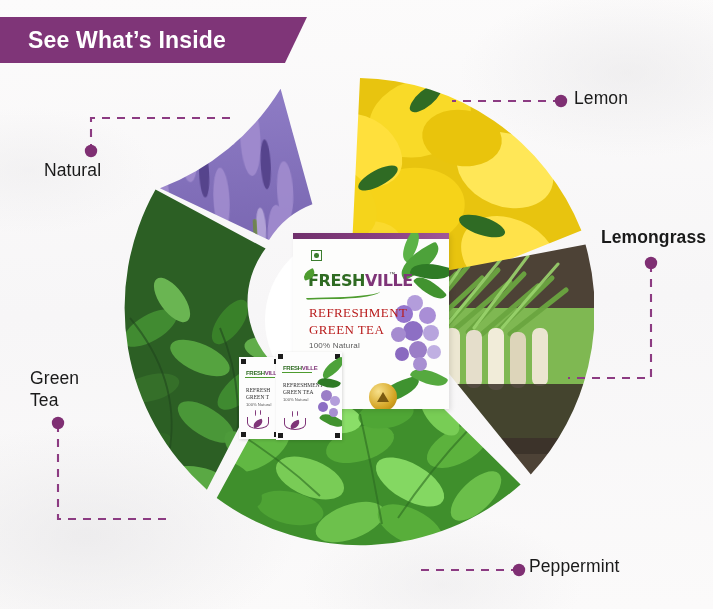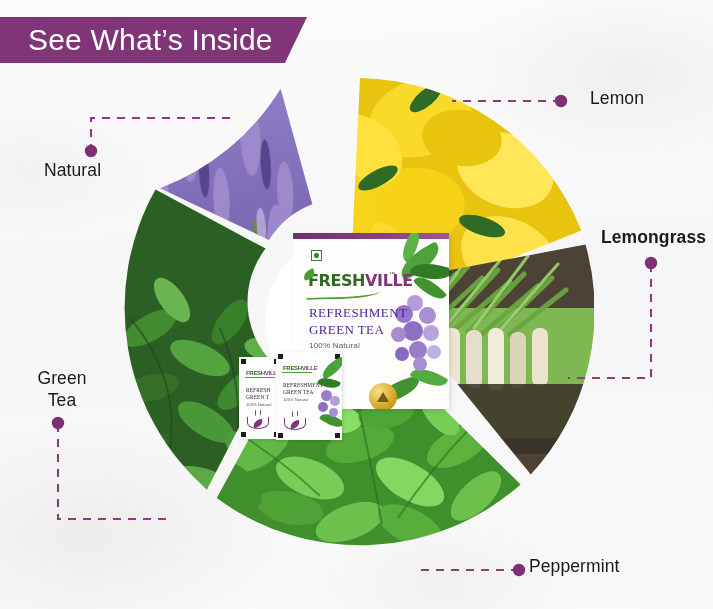--- a/index.html
+++ b/index.html
@@ -28,22 +28,22 @@
     position:absolute; left:-8px; top:17px;
     width:315px; height:46px;
     background:#7f3578;
     clip-path: polygon(0 0, 100% 0, 93% 100%, 0 100%);
     display:flex; align-items:center;
     padding-left:36px;
     z-index:6;
   }
   #banner-title {
     color:#ffffff;
-    font-size:30px;
-    font-weight:normal;
+    font-size:23px;
+    font-weight:bold;
     letter-spacing:.2px;
     white-space:nowrap;
   }
 
   
   #wheel {
     position:absolute;
     left:110px; top:78px;
     width:484px; height:484px;
     z-index:2;
@@ -108,21 +108,21 @@
     border-radius:90% 10% 70% 20%;
     transform:rotate(-22deg);
   }
   #brand-tm{
     position:absolute; left:96px; top:38px;
     font-size:6px; color:#444;
   }
   #prod-name{
     position:absolute; left:16px; top:72px;
     font-family:"Liberation Serif", serif;
-    font-size:13px; color:#4c1d95;
+    font-size:13px; color:#b91c1c;
     line-height:1.28; letter-spacing:.4px;
     white-space:pre-line;
   }
   #prod-natural{
     position:absolute; left:16px; top:108px;
     font-size:8px; color:#5a5a5a;
     letter-spacing:.2px;
   }
   
   .box-leaf{ position:absolute; background:#3e8f31; border-radius:80% 10% 80% 10%; }
@@ -219,23 +219,23 @@
 
   
   #connectors{ position:absolute; inset:0; z-index:7; pointer-events:none; }
   .label{
     position:absolute; z-index:8;
     font-size:17.5px; color:#1a1a1a;
     letter-spacing:.1px; white-space:pre-line;
     line-height:1.25;
   }
   #label-lavender{ left:44px; top:160px; }
-  #label-lemon{   left:574px; top:88px;margin-left:16px; }
+  #label-lemon{   left:574px; top:88px; }
   #label-lemongrass{ left:601px; top:227px;font-weight:bold; }
-  #label-greentea{ left:30px; top:368px; text-align:center; width:64px; }
+  #label-greentea{ left:30px; top:368px; width:64px; }
   #label-peppermint{ left:529px; top:556px; }
 </style>
 </head>
 <body>
 
 <div id="bg-texture"></div>
 
 <div id="banner">
   <span id="banner-title">See What’s Inside</span>
 </div>

